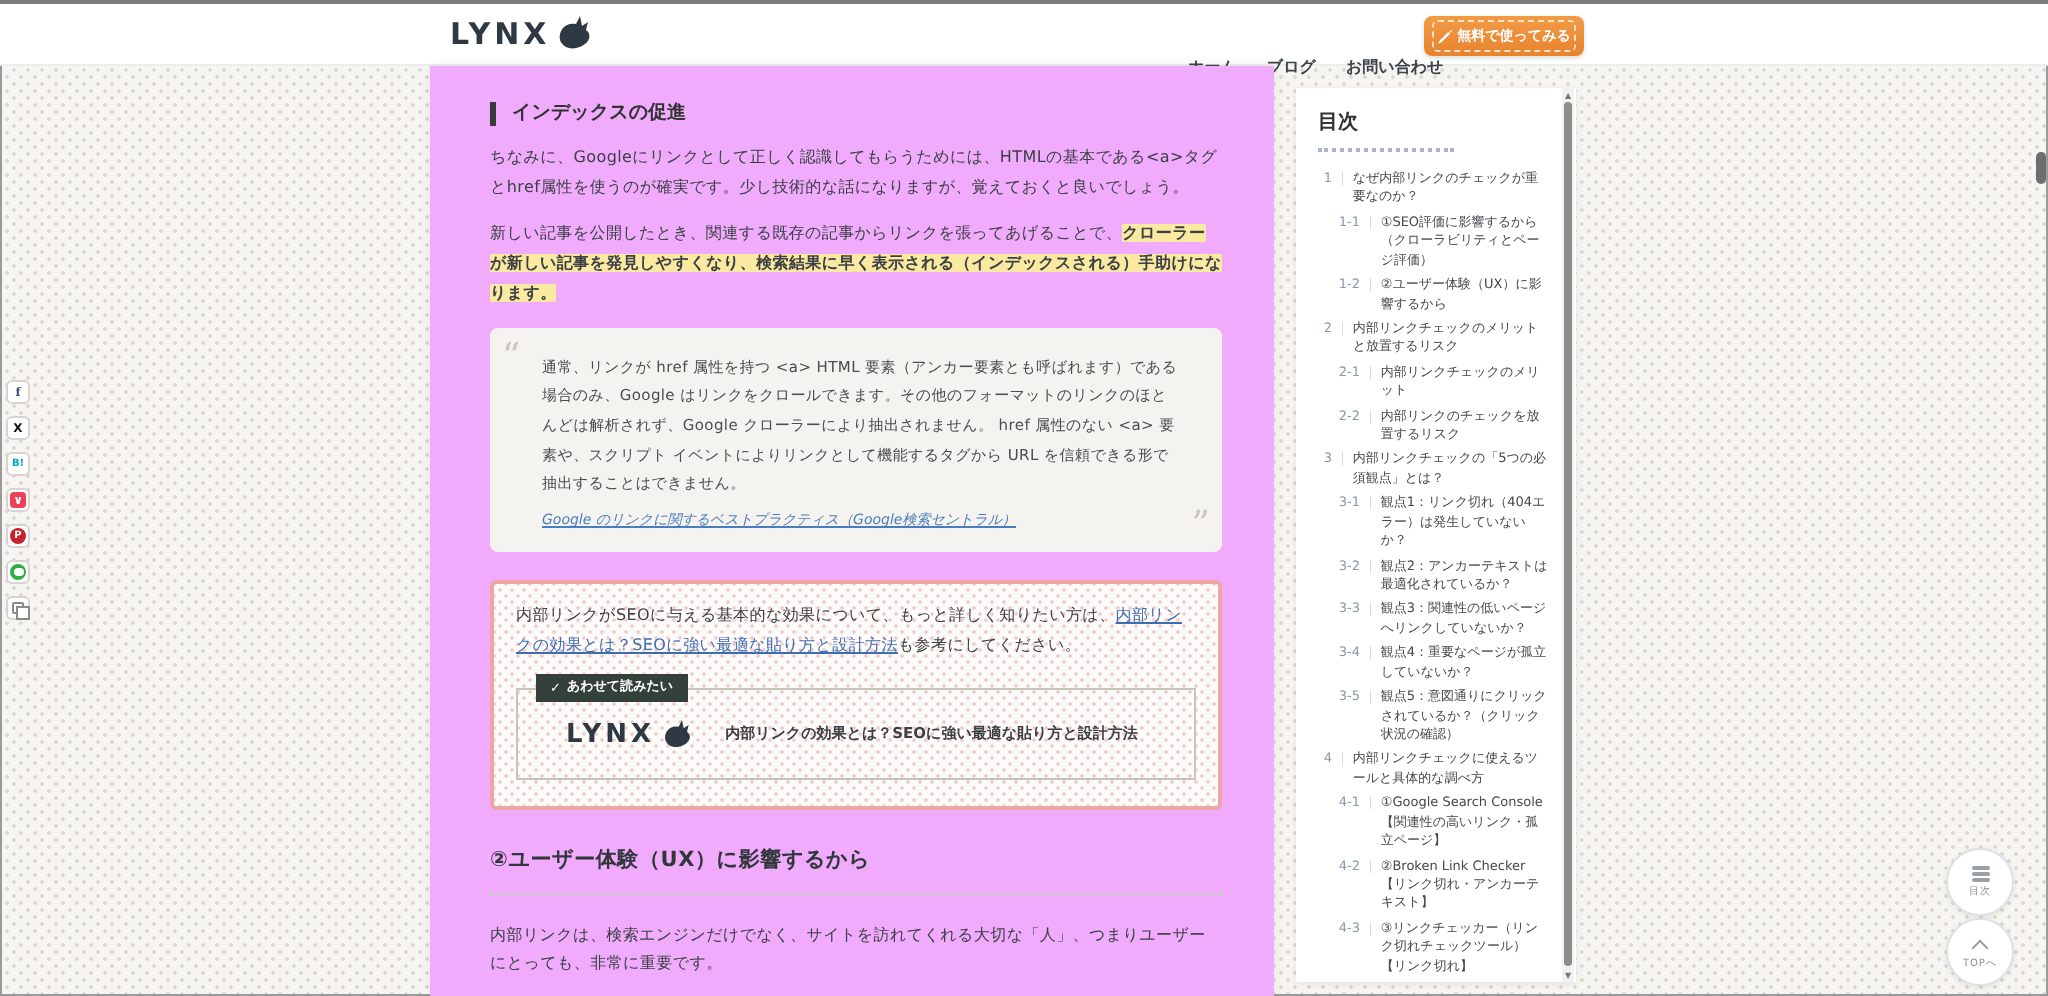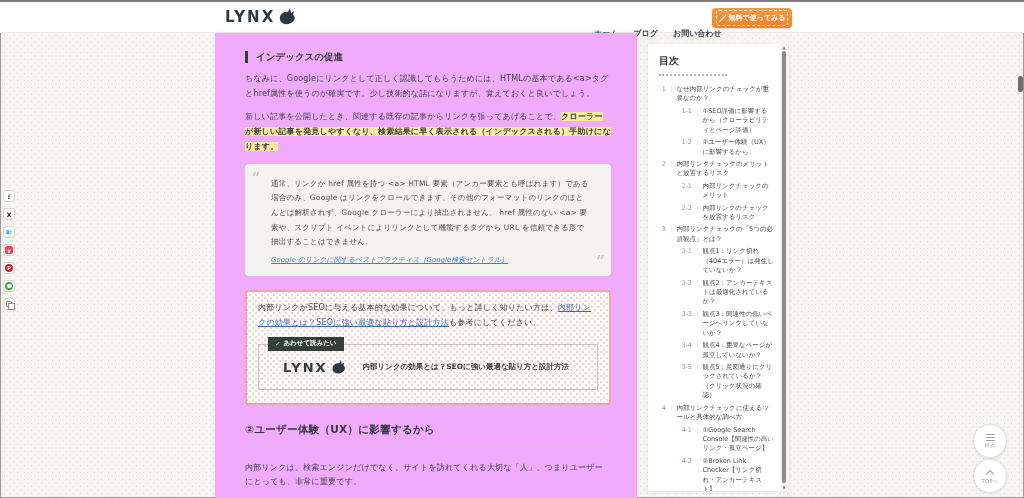--- a/index.html
+++ b/index.html
@@ -119,21 +119,21 @@
     position:absolute; left:648px; top:44px; width:140px; height:447px;
     background:#fff; box-shadow:0 1px 4px rgba(0,0,0,.08); overflow:hidden;
     padding:10px 14px 8px 11px;
   }
   .toc-title { font-size:10px; font-weight:bold; color:#333; padding-bottom:6px;
     border-bottom:2px dotted #a9b7c5; width:68px; margin-bottom:9px; }
   .toc-list { list-style:none; }
   .toc-list li { display:flex; font-size:6.5px; line-height:1.45; margin-bottom:3px; color:#45484c; cursor:pointer; }
   .toc-list li .num { color:#8b98a8; flex:0 0 auto; min-width:7px; text-align:right; }
   .toc-list li .sep { color:#ccd3da; margin:0 2px; }
-  .toc-list li.lv2 { margin-left:21px; }
+  .toc-list li.lv2 { margin-left:9px; }
   .toc-list li.lv2 .num { min-width:12px; }
   .toc-scroll { position:absolute; right:1px; top:0; width:6px; height:447px; background:#f1f1f1; }
   .toc-scroll .arrow { position:absolute; left:0; width:6px; font-size:4px; color:#777; text-align:center; }
   .toc-scroll .thumb { position:absolute; left:1px; top:7px; width:4px; height:432px; background:#8d8d8d; border-radius:2px; }
 
   
   .float-btn {
     position:absolute; left:973px; width:34px; height:34px; border-radius:50%;
     background:#fff; border:1px solid #dde0e4; box-shadow:0 1px 3px rgba(0,0,0,.08);
     display:flex; flex-direction:column; align-items:center; justify-content:center;

